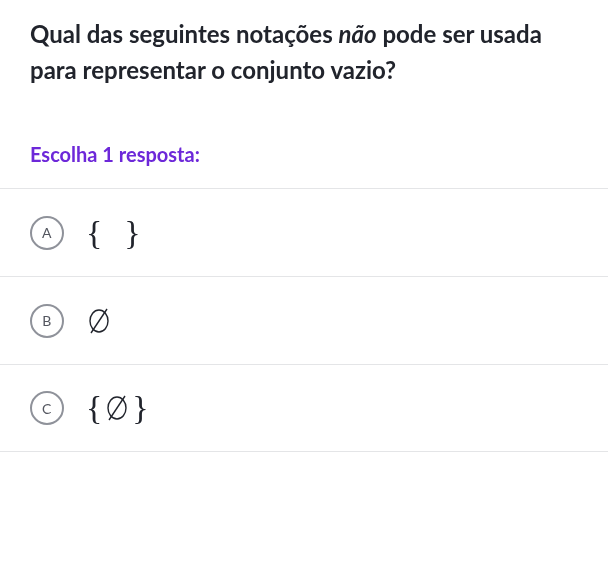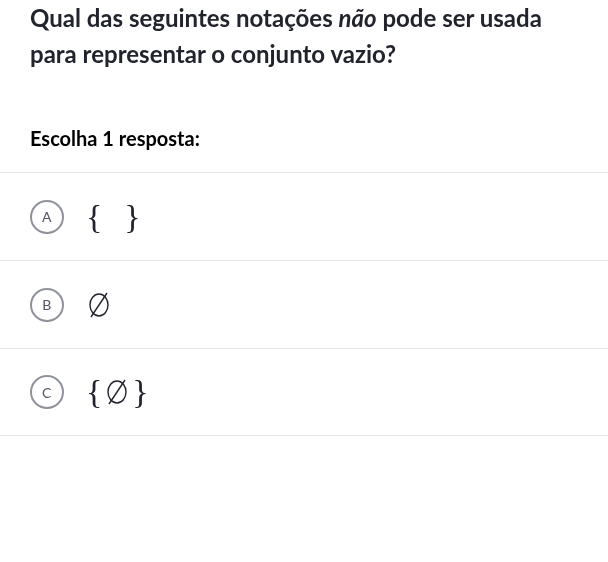--- a/index.html
+++ b/index.html
@@ -4,38 +4,38 @@
 <style>
   * { margin: 0; padding: 0; box-sizing: border-box; }
   body {
     font-family: -apple-system, BlinkMacSystemFont, "Segoe UI", "Lato", sans-serif;
     background: #ffffff;
     width: 608px;
     height: 562px;
     color: #21242c;
   }
   .container {
-    padding: 0 0 0 0;
+    padding: 16px 0 0 0;
   }
   .question {
     padding: 0 30px;
     font-size: 24px;
     line-height: 1.5;
     font-weight: 700;
     color: #21242c;
   }
   .question em {
     font-style: italic;
   }
   .instruction {
     padding: 0 30px;
     margin-top: 54px;
     font-size: 20px;
     font-weight: 700;
-    color: #000000;
+    color: #6d28d9;
   }
   .options {
     margin-top: 22px;
   }
   .option {
     display: flex;
     align-items: center;
     padding: 24px 30px;
     border-top: 1px solid #e4e5e7;
     cursor: pointer;

